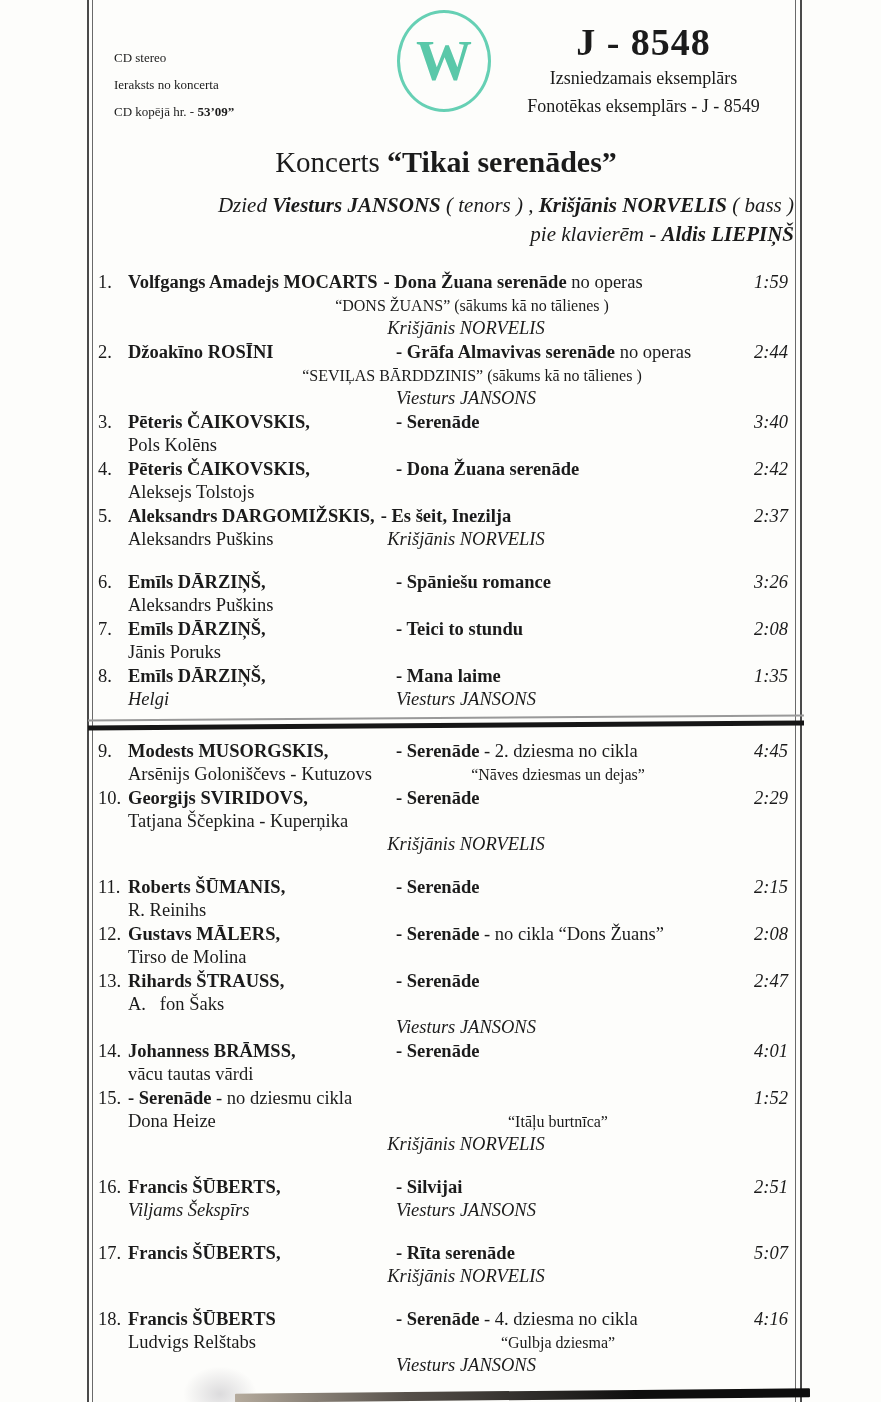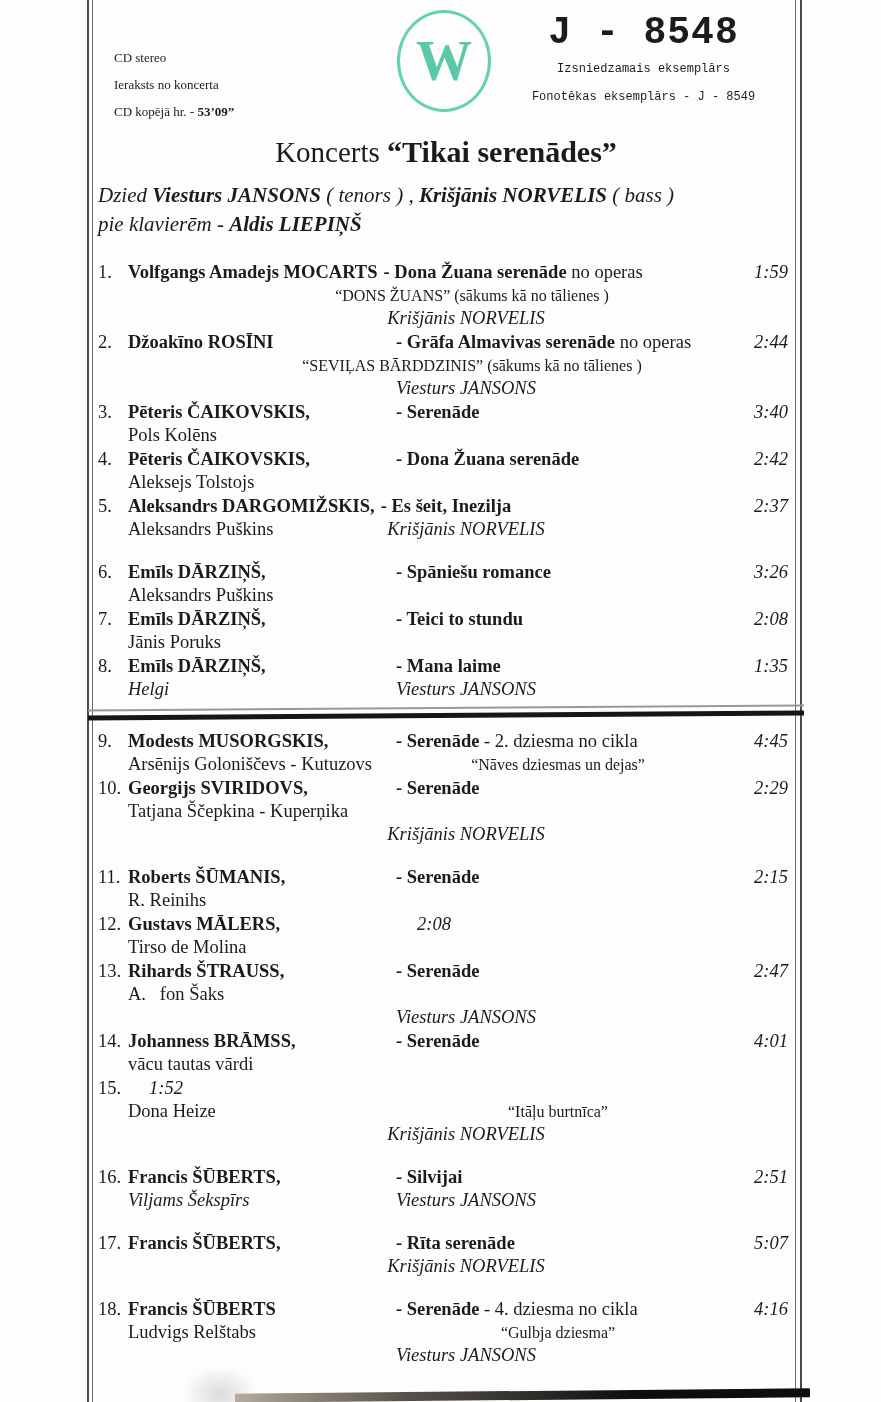--- a/index.html
+++ b/index.html
@@ -13,27 +13,27 @@
   .vr2{left:800px;width:2px;}
   .content{position:absolute;left:98px;top:8px;width:696px;}
   
   .header{display:flex;}
   .h-left{width:255px;padding-left:16px;margin-top:36px;font-size:13px;line-height:27px;}
   .h-left .bold{font-weight:bold;}
   .h-logo{width:96px;margin-left:28px;margin-top:2px;}
   .logo-circle{width:88px;height:96px;border:3px solid rgba(64,196,162,0.8);
                border-radius:50%;display:flex;align-items:center;justify-content:center;}
   .logo-w{font-size:56px;font-weight:bold;color:#3ebf9b;opacity:.85;}
-  .h-right{flex:1;text-align:center;margin-top:4px;font-family:Liberation Mono, monospace;}
+  .h-right{flex:1;text-align:center;margin-top:13px;}
   .catalog{font-size:38px;font-weight:bold;letter-spacing:1px;line-height:42px;}
-  .h-right .sub{font-size:12px;line-height:25px;margin-top:3px;}
-  
-  .title-line{text-align:center;margin-top:10px;font-size:29px;}
+  .h-right .sub{font-size:18px;line-height:25px;margin-top:3px;}
+  
+  .title-line{text-align:center;margin-top:20px;font-size:29px;}
   .title-line .bold{font-weight:bold;font-size:30px;}
-  .performers{text-align:left;font-style:italic;font-size:21px;margin-top:12px;line-height:29px;}
+  .performers{text-align:right;font-style:italic;font-size:21px;margin-top:12px;line-height:29px;}
   .performers .name{font-weight:bold;}
   
   .tracks{margin-top:22px;font-size:18.5px;}
   .track{margin-bottom:1px;}
   .track.gap{margin-top:20px;}
   .row{line-height:23px;}
   .r1{display:flex;}
   .num{width:30px;flex-shrink:0;}
   .composer{font-weight:bold;min-width:268px;flex-shrink:0;padding-right:6px;box-sizing:border-box;}
   .track.inline .composer{min-width:0;}
@@ -213,20 +213,21 @@
             <span class="time">2:15</span>
           </div>
           <div class="row r2">
             <span class="lyr">R. Reinihs</span>
           </div>
         </div>
         <div class="track">
           <div class="row r1">
             <span class="num">12.</span>
             <span class="composer">Gustavs MĀLERS,</span>
+            <span class="title"><span class="bold">- Serenāde</span><span class="rest"> - no cikla “Dons Žuans”</span></span>
             <span class="time">2:08</span>
           </div>
           <div class="row r2">
             <span class="lyr">Tirso de Molina</span>
           </div>
         </div>
         <div class="track">
           <div class="row r1">
             <span class="num">13.</span>
             <span class="composer">Rihards ŠTRAUSS,</span>
@@ -245,20 +246,21 @@
             <span class="title"><span class="bold">- Serenāde</span></span>
             <span class="time">4:01</span>
           </div>
           <div class="row r2">
             <span class="lyr">vācu tautas vārdi</span>
           </div>
         </div>
         <div class="track">
           <div class="row r1">
             <span class="num">15.</span>
+            <span class="title"><span class="bold">- Serenāde</span><span class="rest"> - no dziesmu cikla</span></span>
             <span class="time">1:52</span>
           </div>
           <div class="row r2"><span class="lyr">Dona Heize</span><span class="ctr subtitle sub-far">“Itāļu burtnīca”</span></div>
           <div class="row r3"><span class="ctr singer">Krišjānis NORVELIS</span></div>
         </div>
         <div class="track gap">
           <div class="row r1">
             <span class="num">16.</span>
             <span class="composer">Francis ŠŪBERTS,</span>
             <span class="title"><span class="bold">- Silvijai</span></span>

